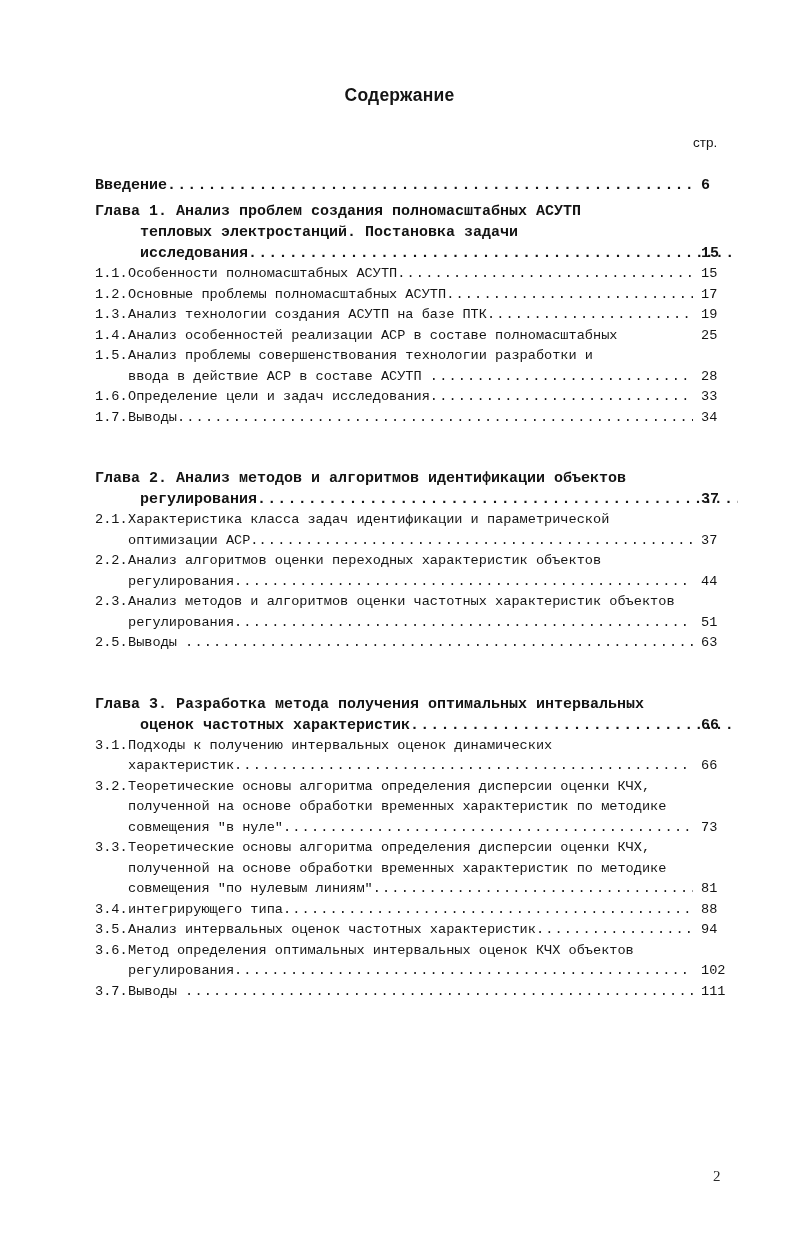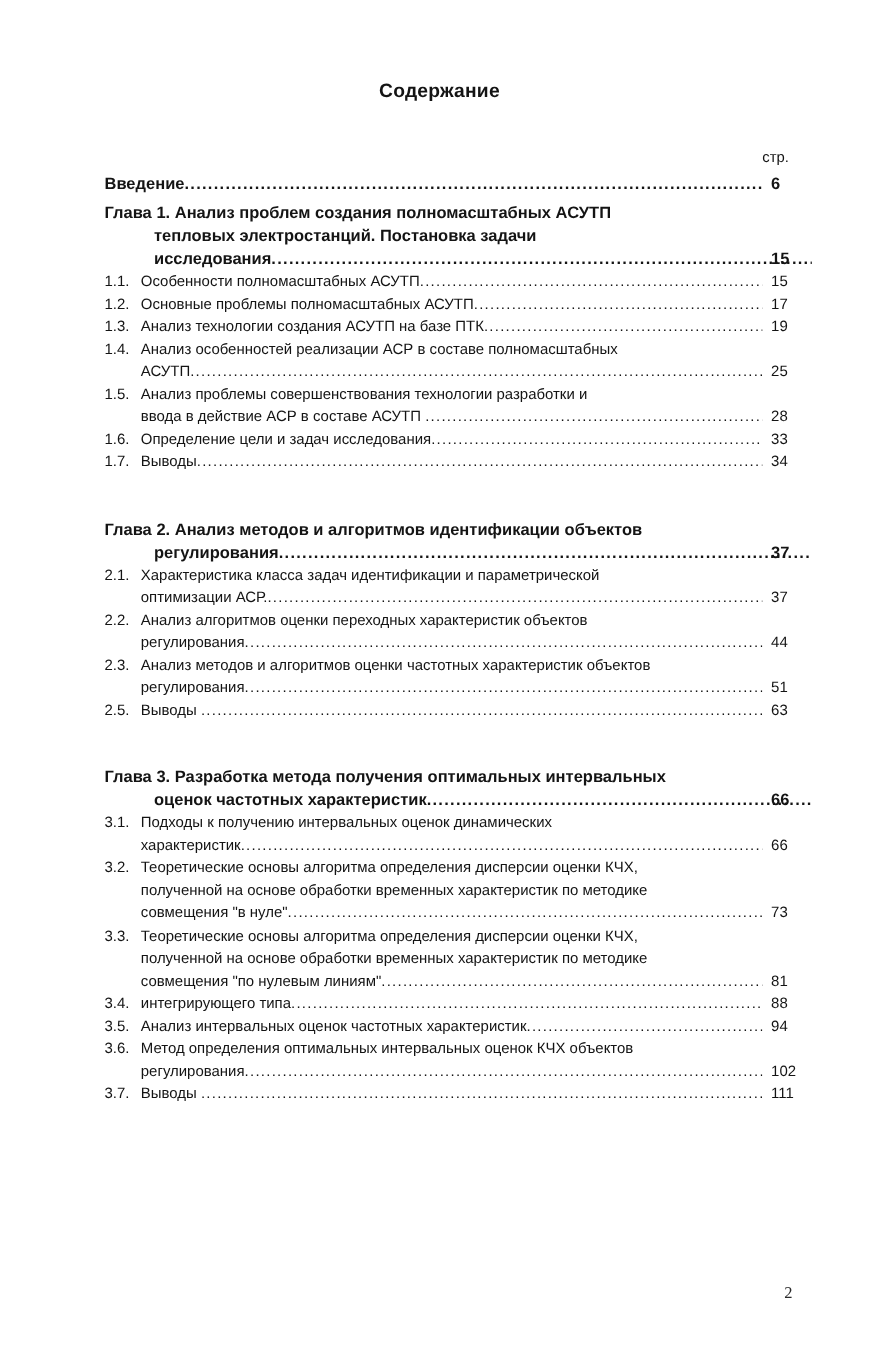--- a/index.html
+++ b/index.html
@@ -21,44 +21,45 @@
     position: absolute;
     inset: 0;
     width: 799px;
     height: 1240px;
     overflow: hidden;
   }
 
   
   .doc-title {
     position: absolute;
-    top: 72px;
+    top: 85px;
     left: 0;
     width: 799px;
     text-align: center;
     font-size: 17.5px;
     font-weight: bold;
     letter-spacing: 0.2px;
   }
 
   
   .col-header {
     position: absolute;
     top: 135px;
     left: 693px;
     font-size: 13.5px;
     font-weight: normal;
   }
 
   
   .toc {
     position: absolute;
-    top: 159px;
+    top: 177px;
     left: 95px;
     width: 640px;
+    font-family: Liberation Mono, monospace;
   }
 
   
   .row {
     display: flex;
     align-items: flex-start;
     width: 100%;
   }
   .row .body {
     flex: 1 1 auto;
@@ -224,24 +225,20 @@
         </div>
         <div class="pageno ">19</div>
       </div>
       <div class="section">
         <div class="num">1.4.</div>
         <div class="content">
           <div class="line no-leader">
             <span class="txt">Анализ особенностей реализации АСР в составе полномасштабных</span>
             <span class="leader"></span>
           </div>
-          <div class="line">
-            <span class="txt">АСУТП</span>
-            <span class="leader"></span>
-          </div>
         </div>
         <div class="pageno ">25</div>
       </div>
       <div class="section">
         <div class="num">1.5.</div>
         <div class="content">
           <div class="line no-leader">
             <span class="txt">Анализ проблемы совершенствования технологии разработки и</span>
             <span class="leader"></span>
           </div>

